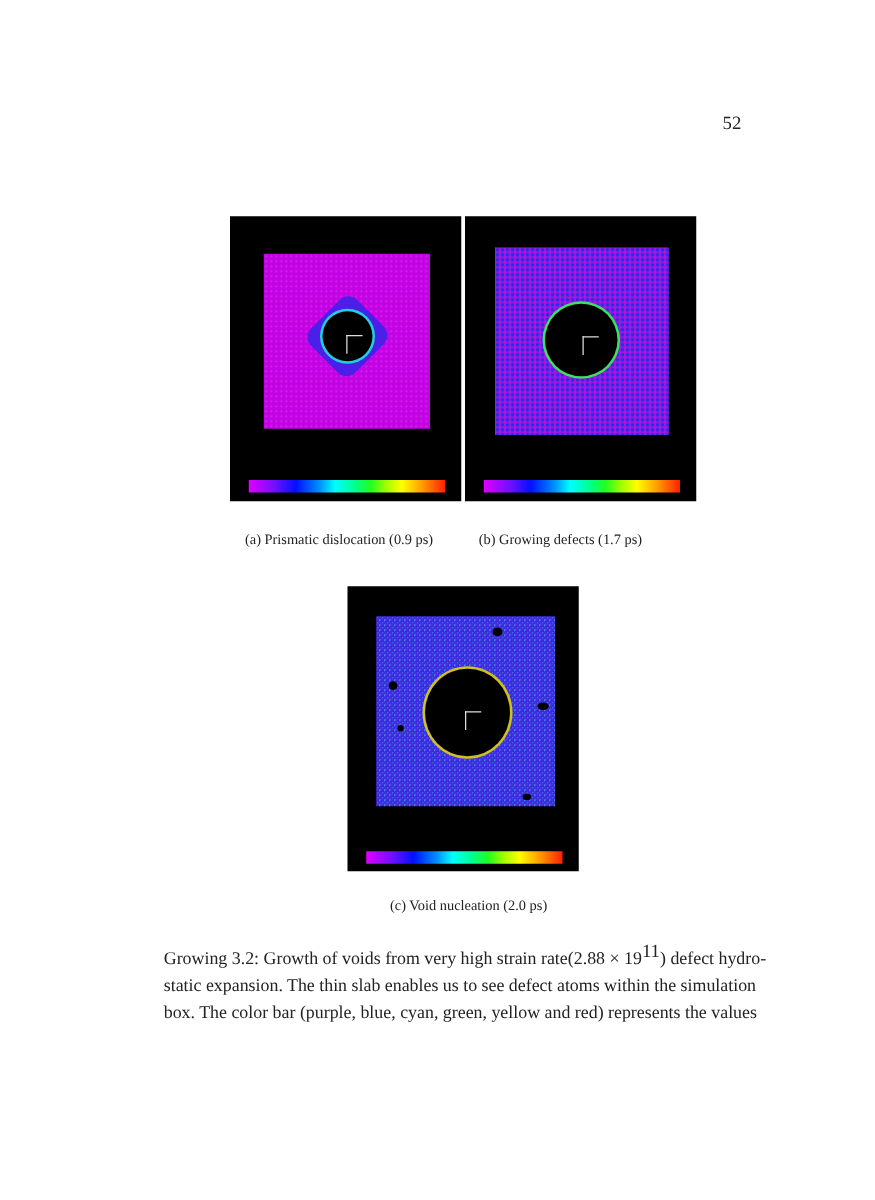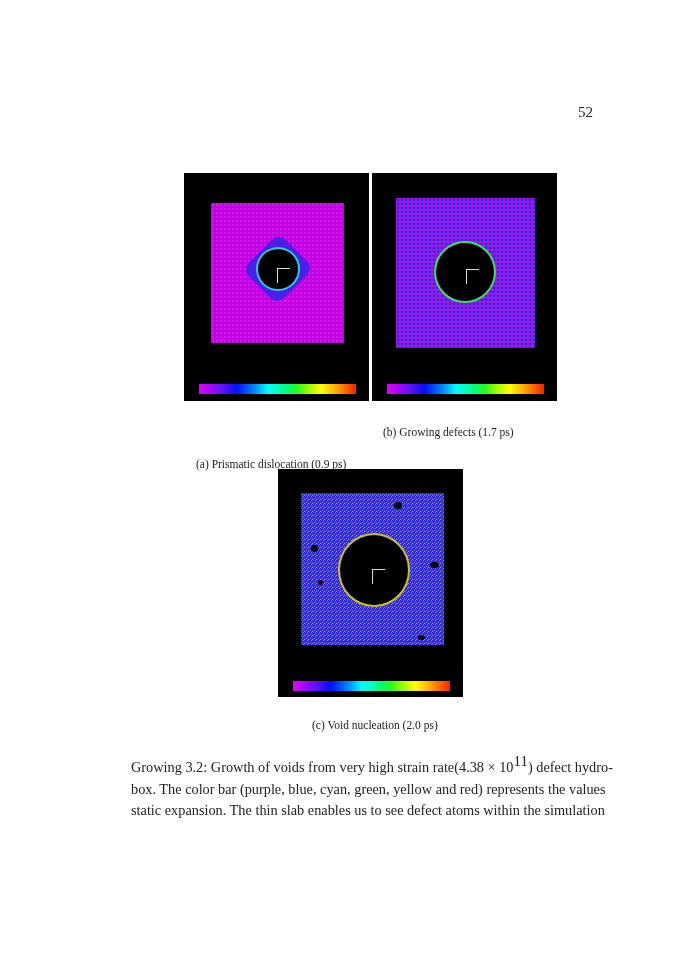--- a/index.html
+++ b/index.html
@@ -1,21 +1,21 @@
 <!DOCTYPE html>
 <html><head>
 <meta charset="utf-8">
 <style>
   html, body { margin: 0; padding: 0; background: #ffffff; }
   body {
     width: 700px; height: 960px; position: relative; overflow: hidden;
     font-family: "DejaVu Serif", "Liberation Serif", serif; color: #222;
   }
   .page-number {
-    position: absolute; left: 578px; top: 104px; font-size: 15px;
+    position: absolute; left: 578px; top: 91px; font-size: 15px;
     font-family: "Liberation Serif", serif;
     text-align: center;
   }
   .panel {
     position: absolute; width: 185px; height: 228px; background: #000;
     overflow: hidden;
   }
   .slab {
     position: absolute;
     background-image:
@@ -65,21 +65,21 @@
        background-image: radial-gradient(circle at 50% 45%, #2030e8 0 35%, rgba(40,40,230,0.4) 48%, transparent 62%),
          radial-gradient(circle at 20% 20%, #3050e8 0 6%, transparent 9%),
          radial-gradient(circle at 80% 80%, #3050e8 0 6%, transparent 9%),
          radial-gradient(circle at 15% 85%, #3060e8 0 5%, transparent 8%),
          radial-gradient(circle at 85% 20%, #3060e8 0 5%, transparent 8%);"></div>
   <div class="void" style="left:64px; top:70px; width:58px; height:58px; box-shadow:0 0 0 2px #40e060;"></div>
   <div class="axes" style="left:94px; top:96px;"></div>
   <div class="colorbar" style="left:15px; top:211px; width:157px;"></div>
 </div>
 
-<div class="caption" style="left:196px; top:426px;margin-top:32px;">(a) Prismatic dislocation (0.9 ps)</div>
+<div class="caption" style="left:196px; top:426px;">(a) Prismatic dislocation (0.9 ps)</div>
 <div class="caption" style="left:383px; top:426px;">(b) Growing defects (1.7 ps)</div>
 
 <div class="panel" style="left:278px; top:469px;">
   <div class="slab" style="left:23px; top:24px; width:143px; height:152px;
        background-color:#3a28e0;
        background-image: radial-gradient(circle at 30% 30%, #30a8e8 0 10%, transparent 16%),
          radial-gradient(circle at 70% 80%, #30b0e0 0 10%, transparent 16%),
          radial-gradient(circle at 20% 70%, #8020e0 0 8%, transparent 13%),
          radial-gradient(circle at 80% 35%, #8020e0 0 8%, transparent 13%),
          radial-gradient(circle at 85% 60%, #40c0d0 0 7%, transparent 12%);"></div>
@@ -89,16 +89,16 @@
   <div class="void" style="left:152px; top:93px; width:9px; height:6px;"></div>
   <div class="void" style="left:40px; top:111px; width:5px; height:5px;"></div>
   <div class="void" style="left:140px; top:166px; width:7px; height:5px;"></div>
   <div class="axes" style="left:94px; top:100px;"></div>
   <div class="colorbar" style="left:15px; top:212px; width:157px;"></div>
 </div>
 
 <div class="caption" style="left:312px; top:719px;">(c) Void nucleation (2.0 ps)</div>
 
 <div class="figure-caption">
-  <span class="line"><span>Growing 3.2:</span> <span>Growth of voids from very high strain rate(4.38 × 10</span><sup>11</sup><span>) defect hydro-</span></span>
+  <span class="line"><span>Growing 3.2:</span> <span>Growth of voids from very high strain rate(2.88 × 19</span><sup>11</sup><span>) defect hydro-</span></span>
+  <span class="line">static expansion. The thin slab enables us to see defect atoms within the simulation</span>
   <span class="line">box. The color bar (purple, blue, cyan, green, yellow and red) represents the values</span>
-  <span class="line">static expansion. The thin slab enables us to see defect atoms within the simulation</span>
 </div>
 
 </body></html>

